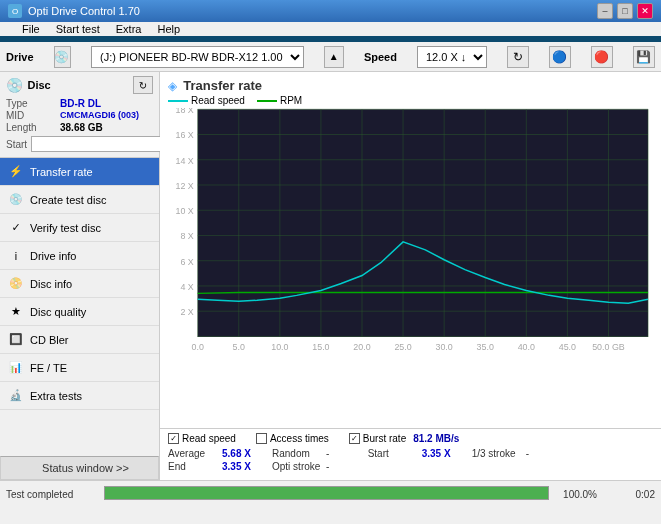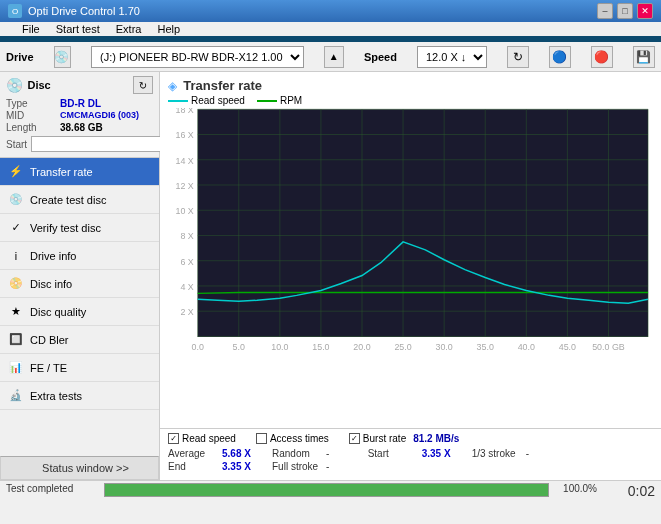--- a/index.html
+++ b/index.html
@@ -225,29 +225,29 @@
       float: right;
       margin-top: 2px;
     }
 
     
     .bottom-bar {
       height: 22px;
       background: #f0f0f0;
       border-top: 1px solid #ccc;
       display: flex;
-      align-items: flex-start;
+      align-items: flex-end;
       padding: 2px 6px;
       gap: 8px;
     }
     .status-text { font-size: 10px; color: #333; width: 90px; }
     .progress-container { flex: 1; height: 14px; border: 1px solid #999; background: white; }
     .progress-fill { height: 100%; background: #4caf50; width: 100%; }
     .progress-pct { font-size: 10px; color: #333; width: 40px; text-align: right; }
-    .time-val { font-size: 14px; color: #333; width: 50px; text-align: right; }
+    .time-val { font-size: 10px; color: #333; width: 50px; text-align: right; }
 
     .stats-actions-row {
       display: flex;
       justify-content: space-between;
       align-items: flex-start;
       margin-top: 2px;
     }
     .stats-left { flex: 1; }
     .stats-right { display: flex; flex-direction: column; gap: 2px; align-items: flex-end; }
   </style>
@@ -475,21 +475,21 @@
             <div class="stat-row">
               <span class="stat-label">1/3 stroke</span>
               <span class="stat-dash">-</span>
             </div>
             <div></div>
             <div class="stat-row">
               <span class="stat-label">End</span>
               <span class="stat-value">3.35 X</span>
             </div>
             <div class="stat-row">
-              <span class="stat-label">Full stroke</span>
+              <span class="stat-label">Opti stroke</span>
               <span class="stat-dash">-</span>
             </div>
           </div>
         </div>
       </div>
     </div>
   </div>
 </div>
 
 <div class="bottom-bar">

